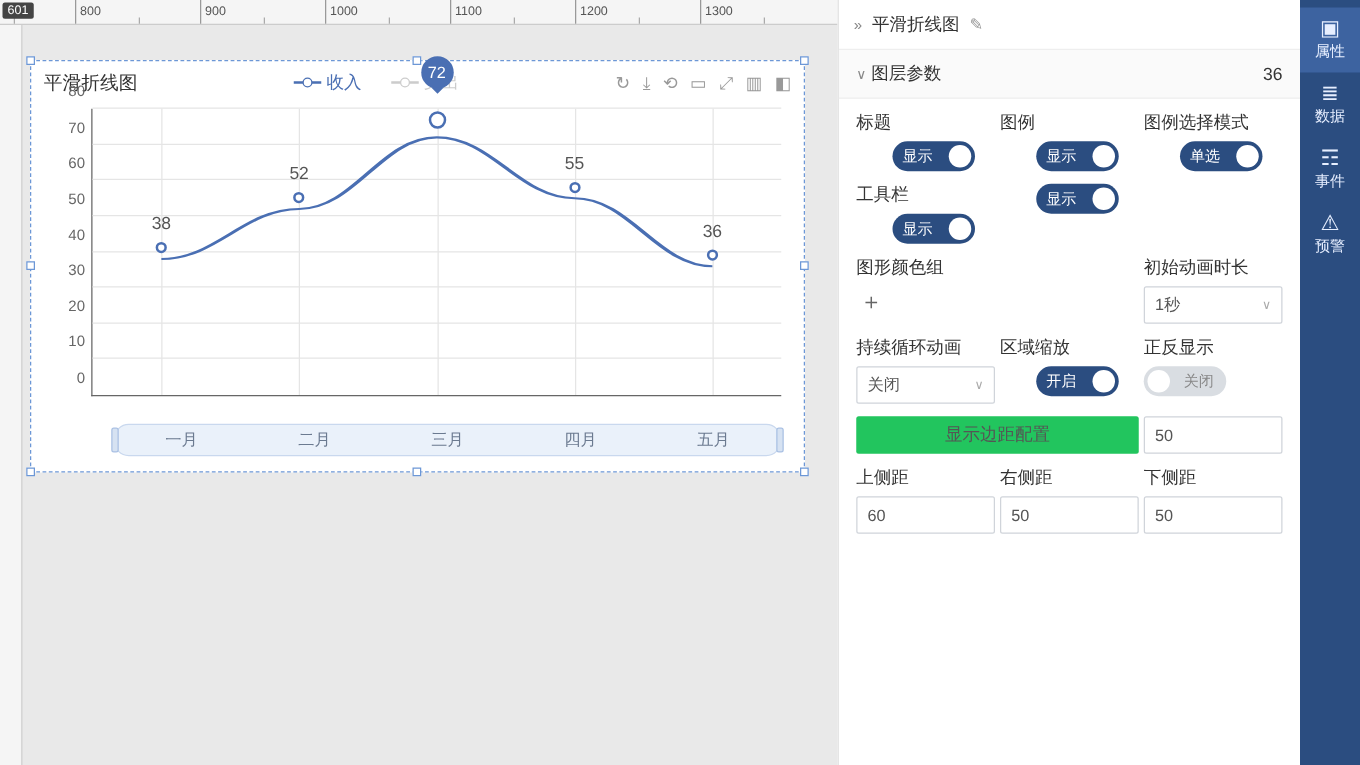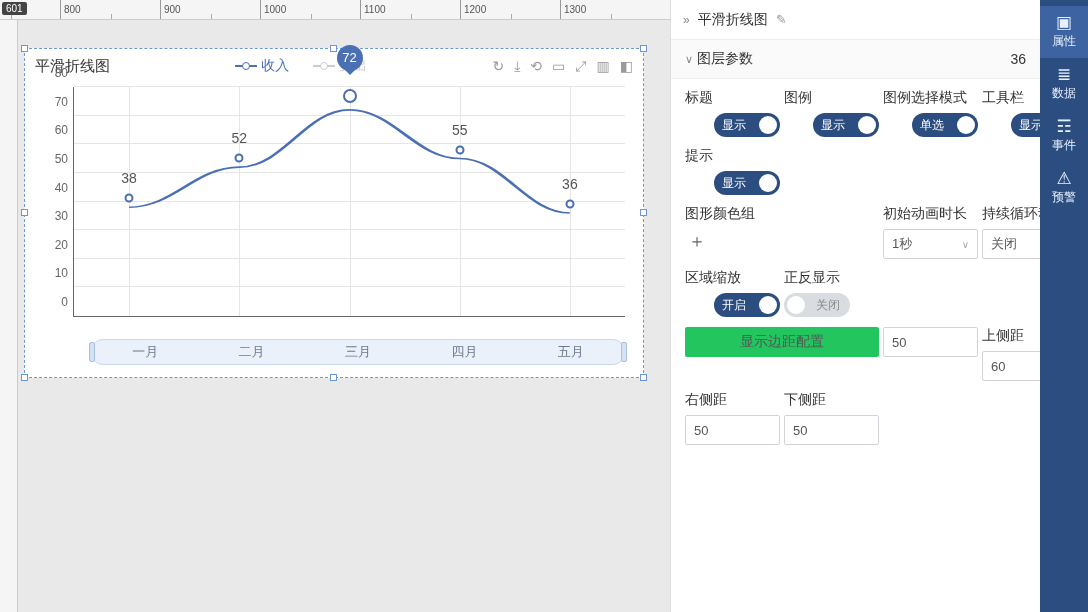--- a/index.html
+++ b/index.html
@@ -49,21 +49,21 @@
 
   
   .right-panel { width: 370px; background: #fff; border-left: 1px solid #ddd; display: flex; flex-direction: column; overflow: hidden; }
   .panel-head { display: flex; align-items: center; height: 40px; padding: 0 12px; border-bottom: 1px solid #eee; gap: 8px; font-size: 14px; }
   .chevron-dbl { font-size: 12px; color: #888; }
   .edit-icon { color: #999; font-size: 13px; }
 
   .section-head { display: flex; align-items: center; justify-content: space-between; padding: 10px 14px; font-size: 14px; background: #fafafa; border-bottom: 1px solid #eee; }
   .section-head .chev { font-size: 11px; color: #888; margin-right: 4px; }
   .section-body { padding: 10px 14px 20px; overflow-y: auto; }
-  .prop-grid { display: grid; grid-template-columns: 1fr 1fr 1fr 1fr; gap: 10px 4px; }
+  .prop-grid { display: grid; grid-template-columns: 1fr 1fr 1fr; gap: 10px 4px; }
   .prop { display: flex; flex-direction: column; gap: 6px; }
   .prop-label { font-size: 14px; color: #333; }
   .toggle { width: 66px; height: 24px; border-radius: 12px; position: relative; cursor: pointer; display: inline-flex; align-items: center; }
   .toggle.on { background: #2b4d80; margin-left: 29px; }
   .toggle.off { background: #d9dde2; }
   .toggle .knob { width: 18px; height: 18px; background: #fff; border-radius: 50%; position: absolute; top: 3px; }
   .toggle.on .knob { right: 3px; }
   .toggle.off .knob { left: 3px; }
   .toggle .tlabel { font-size: 12px; color: #fff; padding: 0 8px; }
   .toggle.off .tlabel { color: #888; margin-left: auto; padding-right: 10px; }
@@ -216,21 +216,20 @@
             </div>
         </div>
         <div class="prop">
           <span class="prop-label">工具栏</span>
           <div class="toggle on">
               <span class="tlabel">显示</span>
               <span class="knob"></span>
             </div>
         </div>
         <div class="prop">
-          <span class="prop-label">提示</span>
           <div class="toggle on">
               <span class="tlabel">显示</span>
               <span class="knob"></span>
             </div>
         </div>
         <div class="prop"></div>
         <div class="prop" style="grid-column:1/3">
           <span class="prop-label">图形颜色组</span>
           <button class="add-btn">＋</button>
         </div>

